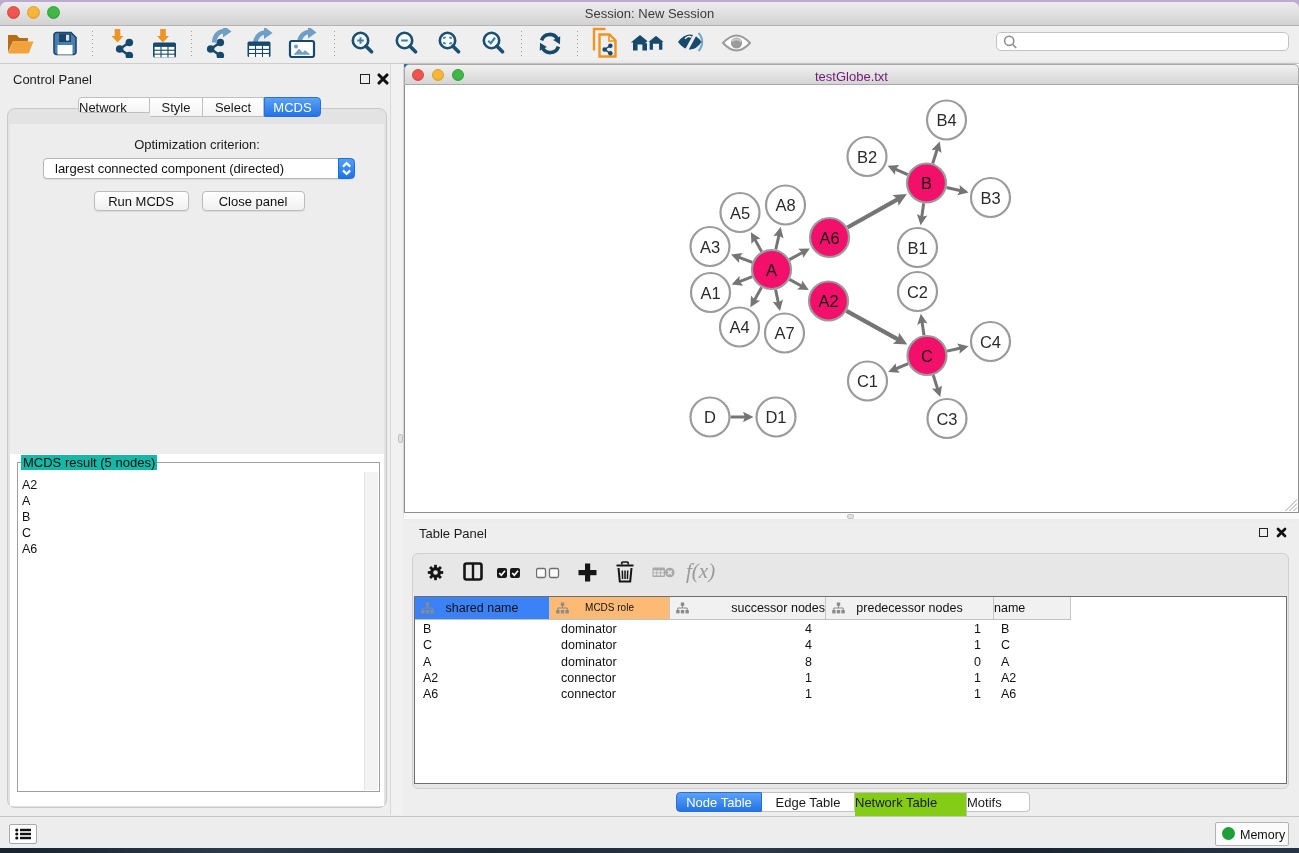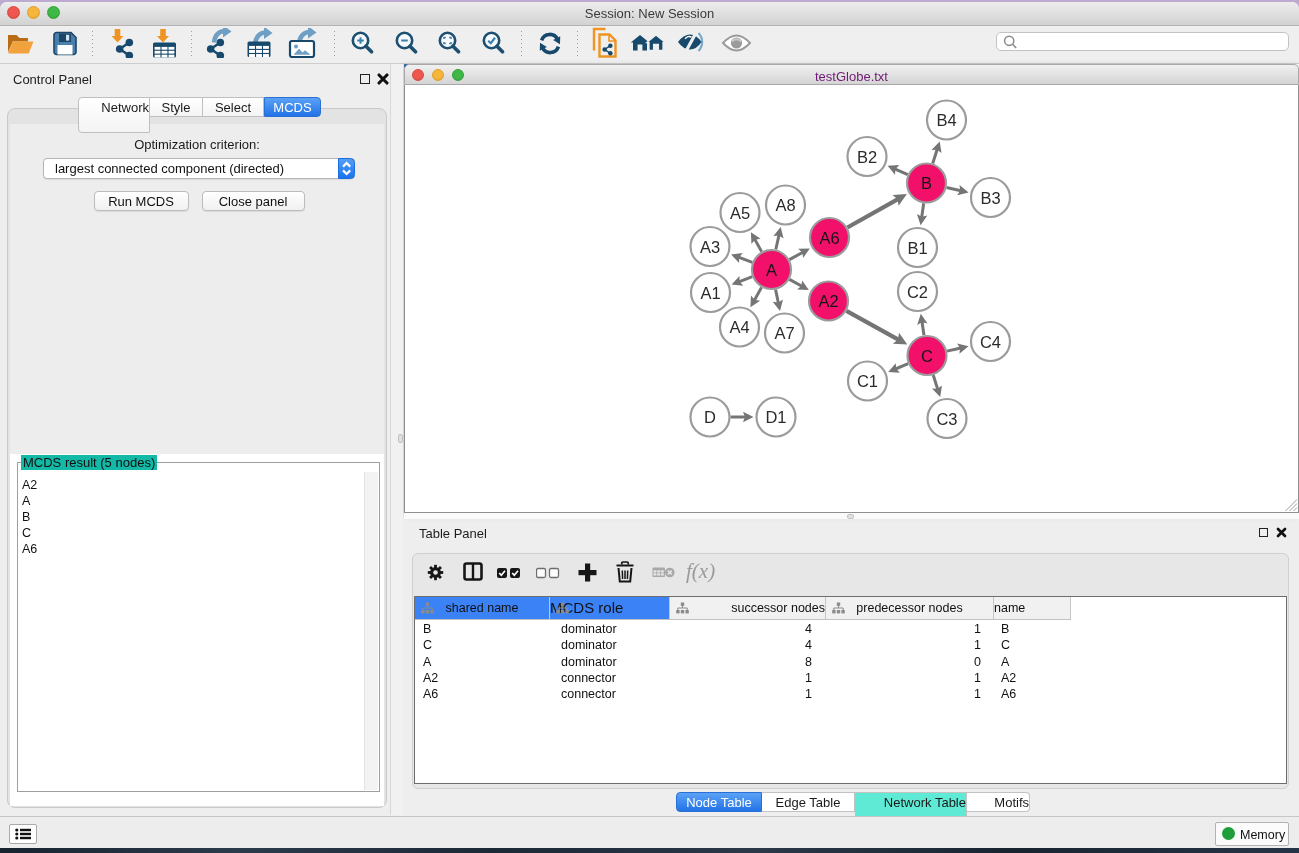--- a/index.html
+++ b/index.html
@@ -138,21 +138,21 @@
     <circle cx="6.2" cy="5.8" r="4.6" fill="none" stroke="#8a8a8a" stroke-width="1.5"></circle>
     <line x1="9.6" y1="9.3" x2="13.2" y2="13" stroke="#8a8a8a" stroke-width="1.5"></line>
   </svg>
 <div class="txt" style="left:13px;top:72px;font-size:13px;color:#1d1d1d">Control Panel</div>
 <div class="abs" style="left:360px;top:74px;width:10px;height:10px;border:1.6px solid #222"></div>
 <svg style="position:absolute;left:377px;top:73px" width="12" height="12" viewBox="0 0 12 12">
     <path d="M2,2 L10,10 M10,2 L2,10" stroke="#111" stroke-width="3.1" stroke-linecap="round"></path>
   </svg>
 <div class="abs" style="left:7px;top:108px;width:380px;height:700px;background:#e3e3e3;border:1px solid #c9c9c9;border-radius:8px"></div>
 <div class="abs" style="left:10px;top:124px;width:374px;height:682px;background:#ededed"></div>
-<div class="abs" style="left:78px;top:97px;width:72px;height:36px;border-radius:4px 0 0 4px;background:linear-gradient(#ffffff,#f4f4f4);color:#1a1a1a;border:1px solid #bfbfbf;font-size:13px;text-align:right;line-height:19px">Network</div>
+<div class="abs" style="left:78px;top:97px;width:72px;height:16px;border-radius:4px 0 0 4px;background:linear-gradient(#ffffff,#f4f4f4);color:#1a1a1a;border:1px solid #bfbfbf;font-size:13px;text-align:left;line-height:19px">Network</div>
 <div class="abs" style="left:150px;top:97px;width:53px;height:20px;background:linear-gradient(#ffffff,#f4f4f4);color:#1a1a1a;border:1px solid #bfbfbf;border-left:none;font-size:13px;text-align:center;line-height:19px">Style</div>
 <div class="abs" style="left:203px;top:97px;width:61px;height:20px;background:linear-gradient(#ffffff,#f4f4f4);color:#1a1a1a;border:1px solid #bfbfbf;border-left:none;font-size:13px;text-align:center;line-height:19px">Select</div>
 <div class="abs" style="left:264px;top:97px;width:57px;height:20px;border-radius:0 4px 4px 0;background:linear-gradient(#5ba2f6,#2273e7);color:#fff;border:1px solid #2a6fd4;font-size:13px;text-align:center;line-height:19px">MCDS</div>
 <div class="txt" style="left:0px;top:137px;width:394px;text-align:center;font-size:13px;color:#1a1a1a">Optimization criterion:</div>
 <div class="abs" style="left:43px;top:158px;width:312px;height:21px;background:#fff;border:1px solid #b6b6b6;border-radius:4px;box-shadow:0 1px 1px rgba(0,0,0,0.08)"></div>
 <div class="txt" style="left:55px;top:161px;font-size:13px;color:#111">largest connected component (directed)</div>
 <div class="abs" style="left:338px;top:158px;width:17px;height:21px;background:linear-gradient(#559ef6,#1a74ef);border:1px solid #1a6fe0;border-radius:0 4.5px 4.5px 0"></div>
 <svg style="position:absolute;left:341px;top:160px" width="12" height="17" viewBox="0 0 12 17">
     <path d="M2,6.6 L5.6,3 L9.2,6.6" fill="none" stroke="#fff" stroke-width="2.2"></path>
     <path d="M2,10.4 L5.6,14 L9.2,10.4" fill="none" stroke="#fff" stroke-width="2.2"></path>
@@ -322,21 +322,21 @@
 <div class="txt" style="left:686px;top:559px;font:italic 21px 'Liberation Serif',serif;color:#9a9a9a">f(x)</div>
 <div class="abs" style="left:414px;top:596px;width:873px;height:188px;background:#fff;border:1px solid #6e6e6e"></div>
 <div class="abs" style="left:415px;top:597px;width:135px;height:23px;background:#3b82f6;border-right:1px solid #c6c6c6;border-bottom:1px solid #c2c2c2;font-size:12.5px;color:#111;text-align:center;line-height:22px">shared name</div>
 <svg style="position:absolute;left:421px;top:602px" width="13" height="12" viewBox="0 0 13 12">
     <rect x="4.8" y="0.5" width="3.4" height="3.4" fill="#8b8b8b"></rect>
     <path d="M6.5,3.9 V6 M1.8,8 V6 H11.2 V8" fill="none" stroke="#8b8b8b" stroke-width="1"></path>
     <rect x="0.2" y="8" width="3.4" height="3.4" fill="#8b8b8b"></rect>
     <rect x="4.8" y="8" width="3.4" height="3.4" fill="#8b8b8b"></rect>
     <rect x="9.4" y="8" width="3.4" height="3.4" fill="#8b8b8b"></rect>
   </svg>
-<div class="abs" style="left:550px;top:597px;width:120px;height:23px;background:#3b82f6;border-right:1px solid #c6c6c6;border-bottom:1px solid #c2c2c2;font-size:15px;color:#111;line-height:22px">MCDS role</div>
+<div class="abs" style="left:550px;top:597px;width:120px;height:23px;background:#fdba74;border-right:1px solid #c6c6c6;border-bottom:1px solid #c2c2c2;font-size:10px;color:#111;text-align:center;line-height:22px">MCDS role</div>
 <svg style="position:absolute;left:556px;top:602px" width="13" height="12" viewBox="0 0 13 12">
     <rect x="4.8" y="0.5" width="3.4" height="3.4" fill="#8b8b8b"></rect>
     <path d="M6.5,3.9 V6 M1.8,8 V6 H11.2 V8" fill="none" stroke="#8b8b8b" stroke-width="1"></path>
     <rect x="0.2" y="8" width="3.4" height="3.4" fill="#8b8b8b"></rect>
     <rect x="4.8" y="8" width="3.4" height="3.4" fill="#8b8b8b"></rect>
     <rect x="9.4" y="8" width="3.4" height="3.4" fill="#8b8b8b"></rect>
   </svg>
 <div class="abs" style="left:670px;top:597px;width:156px;height:23px;background:#f1f1f1;border-right:1px solid #c6c6c6;border-bottom:1px solid #c2c2c2;font-size:12.5px;color:#111;text-align:right;line-height:22px">successor nodes</div>
 <svg style="position:absolute;left:676px;top:602px" width="13" height="12" viewBox="0 0 13 12">
     <rect x="4.8" y="0.5" width="3.4" height="3.4" fill="#8b8b8b"></rect>
@@ -374,22 +374,22 @@
 <div class="txt" style="left:712px;top:670.7px;width:100px;text-align:right;font-size:12.5px;color:#111">1</div>
 <div class="txt" style="left:881px;top:670.7px;width:100px;text-align:right;font-size:12.5px;color:#111">1</div>
 <div class="txt" style="left:1001px;top:670.7px;font-size:12.5px;color:#111">A2</div>
 <div class="txt" style="left:423px;top:686.8px;font-size:12.5px;color:#111">A6</div>
 <div class="txt" style="left:561px;top:686.8px;font-size:12.5px;color:#111">connector</div>
 <div class="txt" style="left:712px;top:686.8px;width:100px;text-align:right;font-size:12.5px;color:#111">1</div>
 <div class="txt" style="left:881px;top:686.8px;width:100px;text-align:right;font-size:12.5px;color:#111">1</div>
 <div class="txt" style="left:1001px;top:686.8px;font-size:12.5px;color:#111">A6</div>
 <div class="abs" style="left:676px;top:792px;width:86px;height:20px;border-radius:4px 0 0 4px;background:linear-gradient(#5ba2f6,#2273e7);color:#fff;border:1px solid #2a6fd4;font-size:13px;text-align:center;line-height:19px">Node Table</div>
 <div class="abs" style="left:762px;top:792px;width:93px;height:20px;background:#ffffff;color:#1a1a1a;border:1px solid #c2c2c2;border-left:none;font-size:13px;text-align:center;line-height:19px">Edge Table</div>
-<div class="abs" style="left:855px;top:792px;width:112px;height:36px;background:#5eead4;color:#1a1a1a;border:1px solid #c2c2c2;border-left:none;font-size:13px;text-align:right;line-height:19px">Network Table</div>
-<div class="abs" style="left:967px;top:792px;width:63px;height:20px;border-radius:0 4px 4px 0;background:#ffffff;color:#1a1a1a;border:1px solid #c2c2c2;border-left:none;font-size:13px;text-align:right;line-height:19px">Motifs</div>
+<div class="abs" style="left:855px;top:792px;width:112px;height:36px;background:#84cc16;color:#1a1a1a;border:1px solid #c2c2c2;border-left:none;font-size:13px;text-align:left;line-height:19px">Network Table</div>
+<div class="abs" style="left:967px;top:792px;width:63px;height:20px;border-radius:0 4px 4px 0;background:#ffffff;color:#1a1a1a;border:1px solid #c2c2c2;border-left:none;font-size:13px;text-align:left;line-height:19px">Motifs</div>
 <div class="abs" style="left:0;top:815.5px;width:1299px;height:32.5px;background:#ededed;border-top:1px solid #c6c6c6"></div>
 <div class="abs" style="left:9px;top:824px;width:28px;height:20px;background:#fdfdfd;border:1px solid #a9a9a9;border-radius:2px"></div>
 <svg style="position:absolute;left:15px;top:828px" width="16" height="12" viewBox="0 0 16 12">
     <circle cx="1.8" cy="2" r="1.6" fill="#111"></circle>
     <rect x="5" y="0.8" width="11" height="2.4" fill="#111"></rect>
     <circle cx="1.8" cy="6" r="1.6" fill="#111"></circle>
     <rect x="5" y="4.8" width="11" height="2.4" fill="#111"></rect>
     <circle cx="1.8" cy="10" r="1.6" fill="#111"></circle>
     <rect x="5" y="8.8" width="11" height="2.4" fill="#111"></rect>
   </svg>

